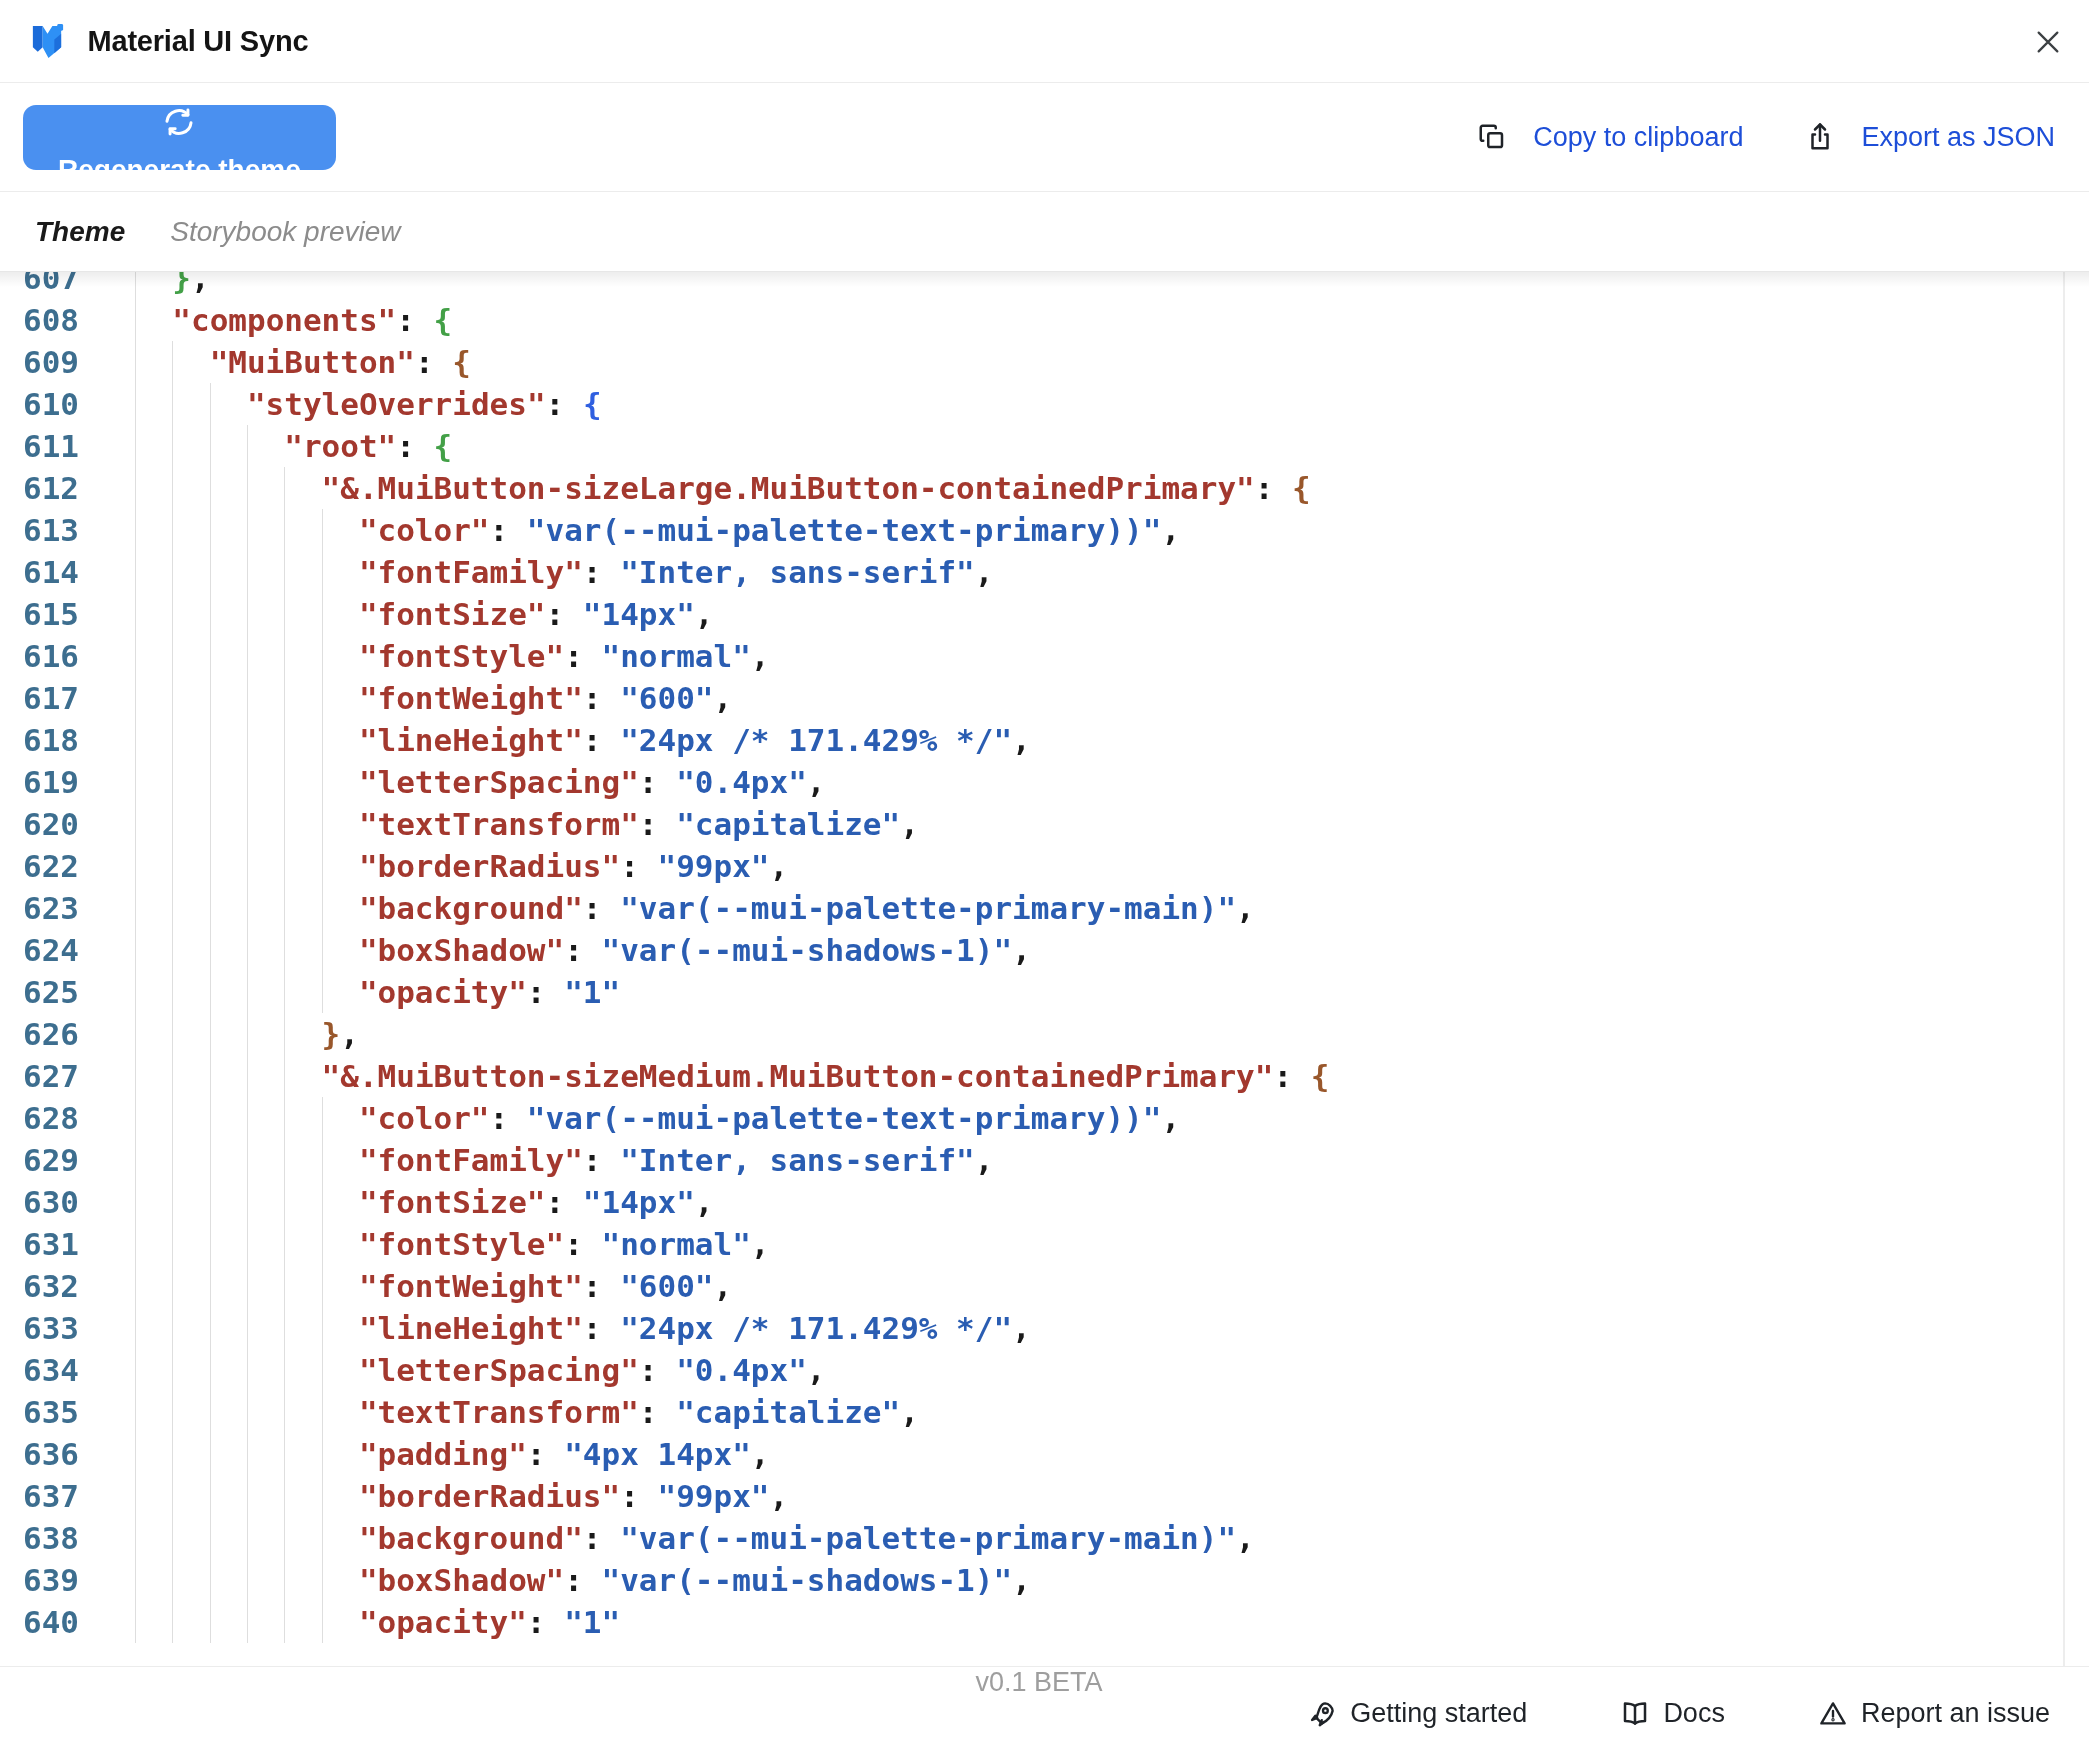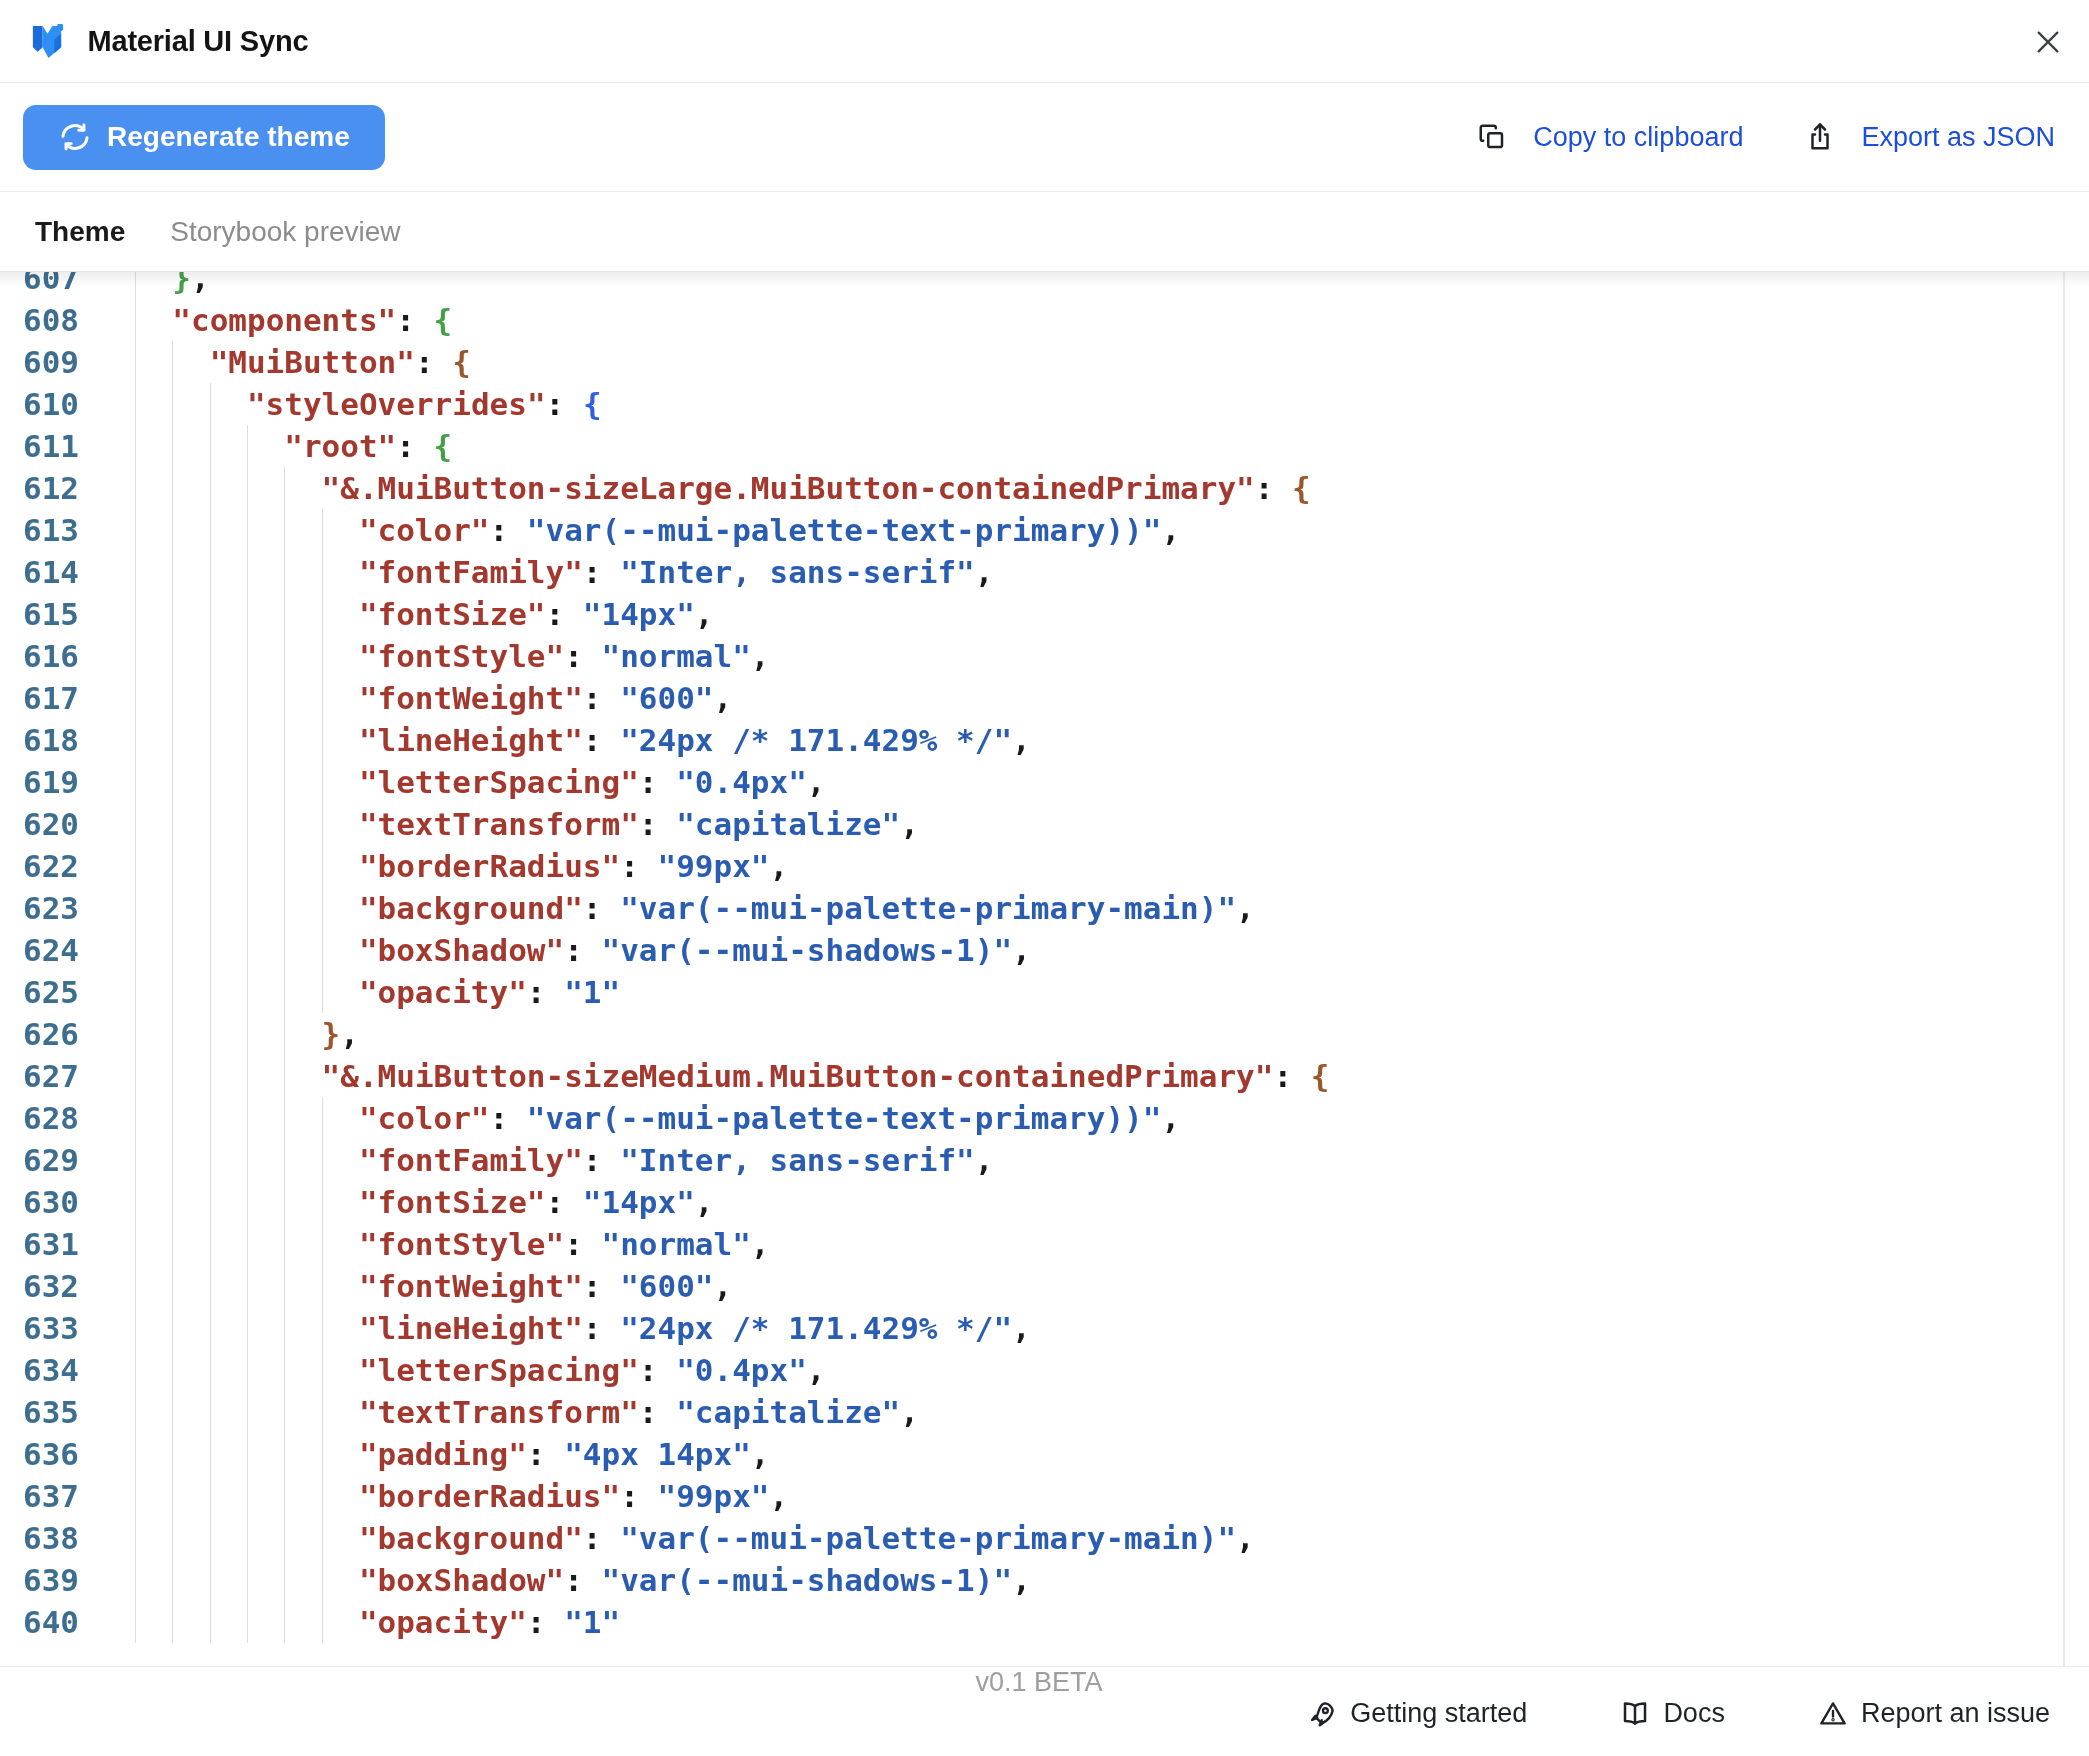--- a/index.html
+++ b/index.html
@@ -12,30 +12,30 @@
   .logo { width:39px; height:39px; margin-right:20.5px; flex:none; }
   .title { font-size:29px; font-weight:700; color:#141414; letter-spacing:-0.2px; }
   .close-btn { position:absolute; right:24px; top:26px; width:34px; height:34px;
                background:none; border:none; cursor:pointer; padding:0; }
 
   
   .toolbar { height:109px; border-bottom:1.9px solid #ECECEC; display:flex; align-items:center;
              padding:0 34px 0 23px; }
   .regen-btn { height:65px; padding:0 35px; border:none; border-radius:13px; background:#4A90F0;
                color:#ffffff; font-size:28px; font-weight:600; font-family:"Liberation Sans",sans-serif;
-               display:flex; align-items:center; gap:15px; cursor:pointer; }
+               display:flex; align-items:center; gap:15px; cursor:pointer;flex-direction:column; }
   .toolbar-right { margin-left:auto; display:flex; align-items:center; gap:62px; }
   .tool-link { display:flex; align-items:center; gap:26px; background:none; border:none; cursor:pointer;
                font-size:27px; color:#1d4ed8; font-family:"Liberation Sans",sans-serif; }
 
   
   .tabs { height:80px; border-bottom:1.9px solid #E7E7E7; display:flex; align-items:center;
           gap:45px; padding:0 35px; }
   .tab { font-size:28px; background:none; border:none; cursor:pointer;
-         font-family:"Liberation Sans",sans-serif; }
+         font-family:"Liberation Sans",sans-serif;font-style:italic; }
   .tab.active { font-weight:700; color:#1A1A1A; }
   .tab.inactive { font-weight:400; color:#8C8C8C; }
 
   
   .code { height:1394px; overflow:hidden; position:relative; }
   .code::before { content:""; position:absolute; top:0; left:0; right:0; height:15px; z-index:2;
                   background:linear-gradient(rgba(0,0,0,0.07), rgba(0,0,0,0)); pointer-events:none; }
   .code::after { content:""; position:absolute; top:0; bottom:0; right:24px; width:1.9px;
                  background:#EDEDED; }
   .code-lines { margin-top:-15px; font-family:"DejaVu Sans Mono","Liberation Mono",monospace;

